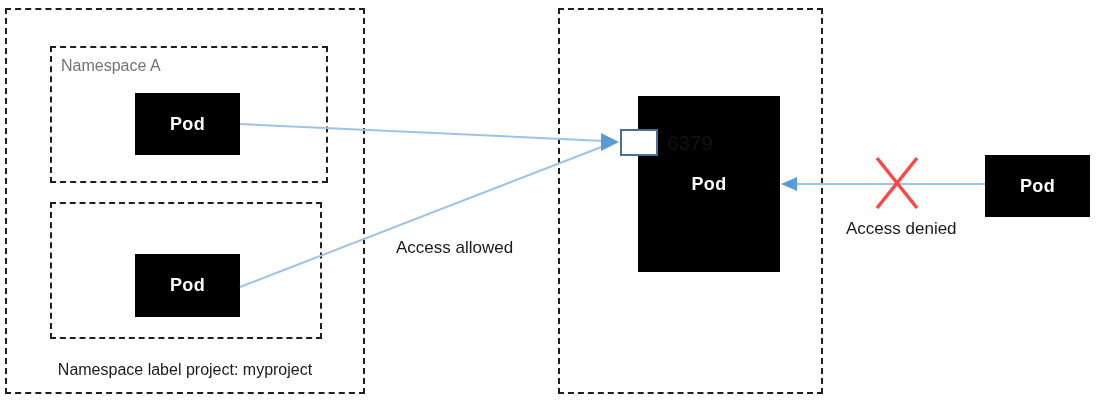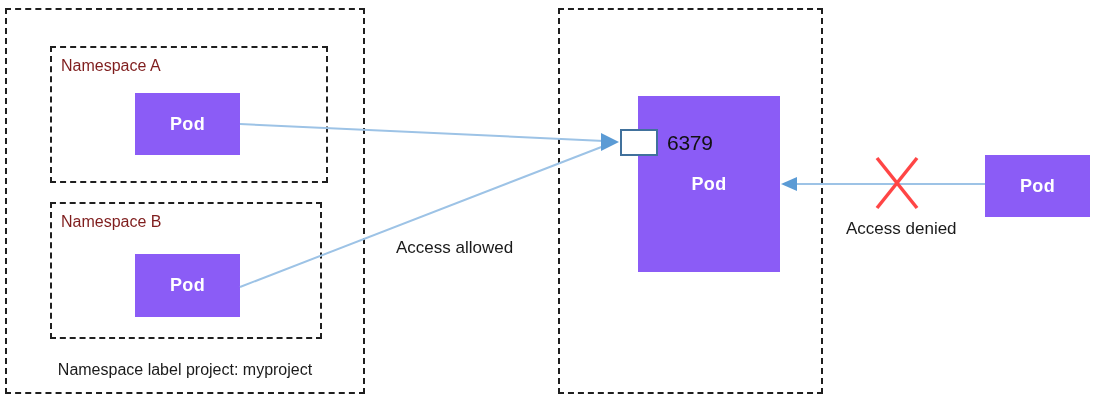--- a/index.html
+++ b/index.html
@@ -16,33 +16,33 @@
     overflow: hidden;
   }
   .abs { position: absolute; box-sizing: border-box; }
 
   .dashed-box {
     border: 2px dashed #1f1f1f;
     background: transparent;
   }
 
   .pod {
-    background: #8b5cf6;
+    background: #000000;
     color: #ffffff;
     display: flex;
     align-items: center;
     justify-content: center;
     font-size: 18px;
     font-weight: bold;
     letter-spacing: 0.3px;
   }
 
   .ns-title {
     font-size: 16px;
-    color: #7f1d1d;
+    color: #737373;
     white-space: nowrap;
   }
 
   .box-caption {
     font-size: 16px;
     color: #1a1a1a;
     text-align: center;
     white-space: nowrap;
   }
 
@@ -79,21 +79,20 @@
 
   <div class="abs dashed-box" style="left:5px; top:8px; width:360px; height:386px;"></div>
 
   <div class="abs dashed-box" style="left:50px; top:46px; width:278px; height:137px;"></div>
   <div class="abs ns-title" style="left:61px; top:57px;">Namespace A</div>
   <div class="abs pod" style="left:135px; top:93px; width:105px; height:62px;">
     <span>Pod</span>
   </div>
 
   <div class="abs dashed-box" style="left:50px; top:202px; width:272px; height:137px;"></div>
-  <div class="abs ns-title" style="left:61px; top:213px;">Namespace B</div>
   <div class="abs pod" style="left:135px; top:254px; width:105px; height:63px;">
     <span>Pod</span>
   </div>
 
   <div class="abs box-caption" style="left:5px; top:361px; width:360px;">Namespace label project: myproject</div>
 
   <div class="abs dashed-box" style="left:558px; top:8px; width:265px; height:386px;"></div>
 
   <div class="abs pod" style="left:638px; top:96px; width:142px; height:176px;">
     <span>Pod</span>

